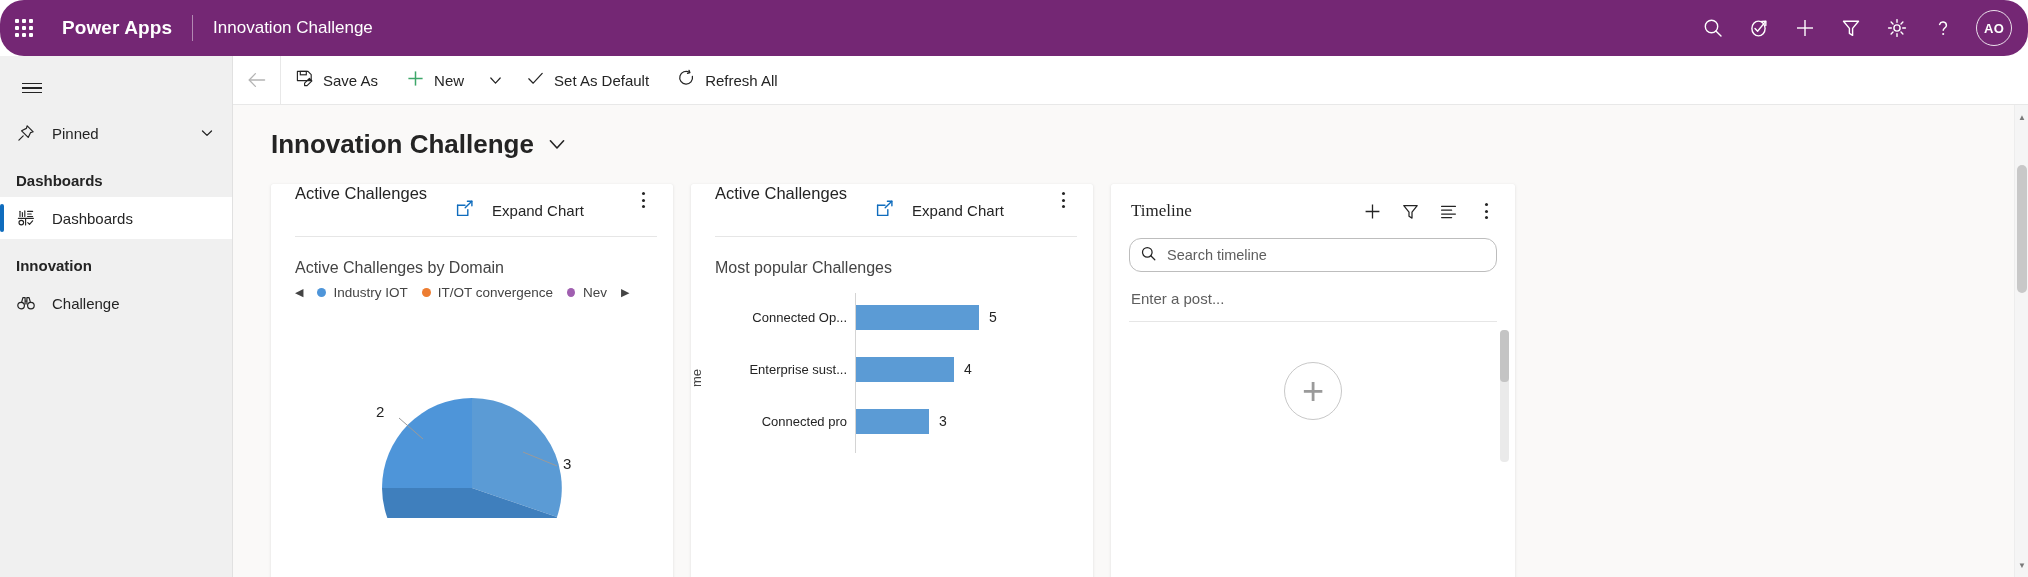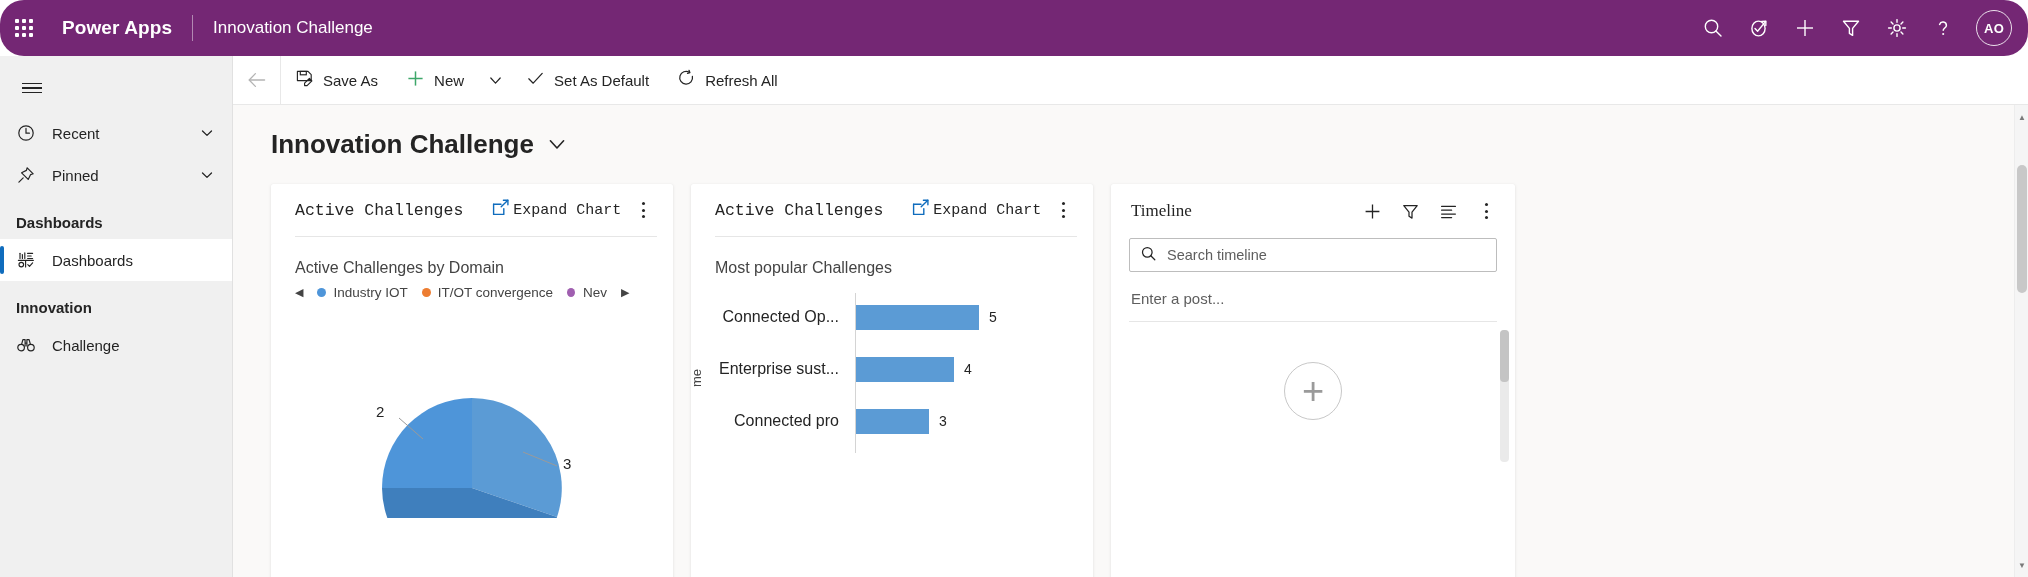--- a/index.html
+++ b/index.html
@@ -108,25 +108,25 @@
   .card {
     background: #ffffff; border-radius: 2px;
     box-shadow: 0 1.2px 3.6px rgba(0,0,0,.10), 0 .3px .9px rgba(0,0,0,.07);
     height: 420px; position: relative; overflow: hidden;
   }
   .card-chart { width: 402px; }
   .card-chart2 { width: 402px; }
   .card-timeline { width: 404px; }
 
   .cardhead {
-    display: flex; align-items: center; height: 52px; padding: 0 16px 0 24px; font-family: Liberation Mono, monospace;
+    display: flex; height: 52px; padding: 0 16px 0 24px;
   }
   .cardhead .ch-title { font-size: 16.5px; color: #242424; font-weight: 400; }
   .expandbtn {
-    display: flex; align-items: center; gap: 3px; margin-left: 28px;
+    display: flex; align-items: center; gap: 18px; margin-left: 28px;
     color: #242424; font-size: 15px; cursor: pointer;
   }
   .kebab {
     margin-left: auto; width: 28px; height: 32px; display: flex; flex-direction: column;
     align-items: center; justify-content: center; gap: 3.5px; cursor: pointer;
   }
   .kebab i { width: 3px; height: 3px; background: #242424; border-radius: 50%; display: block; }
   .headrule { height: 1px; background: #e6e6e6; margin: 0 16px 0 24px; }
 
   .charttitle {
@@ -144,39 +144,39 @@
 
   
   .piewrap { position: relative; width: 402px; height: 210px; margin-top: 8px; }
   .pielabel { position: absolute; font-size: 15px; color: #242424; }
 
   
   .barchart { position: relative; padding-left: 14px; margin-top: 14px; }
   .axisline { position: absolute; left: 164px; top: 2px; width: 1px; height: 160px; background: #d4d4d4; }
   .barrow { display: flex; align-items: center; height: 52px; }
   .barlabel {
-    width: 150px; text-align: right; font-size: 16px; color: #242424;
-    overflow: hidden; white-space: nowrap; padding-right: 16px;
+    width: 150px; text-align: right; font-size: 13px; color: #242424;
+    overflow: hidden; white-space: nowrap; padding-right: 8px;
   }
   .bartrack { flex: 1; display: flex; align-items: center; gap: 10px; }
   .bar { height: 25px; background: #5b9bd5; display: block; }
   .barval { font-size: 14px; color: #242424; }
   .ylabel {
     position: absolute; left: -2px; top: 96px;
     transform: rotate(-90deg); transform-origin: left top;
     font-size: 13px; color: #444;
   }
 
   
   .tl-head { display: flex; align-items: center; height: 54px; padding: 0 12px 0 20px; }
   .tl-title { font-size: 17px; color: #242424; font-family: Liberation Serif, serif; }
   .tl-actions { margin-left: auto; display: flex; align-items: center; gap: 4px; }
   .tl-ic { width: 34px; height: 34px; display: flex; align-items: center; justify-content: center; cursor: pointer; }
   .tl-search {
-    margin: 0 18px; height: 34px; border: 1px solid #bdbdbd; border-radius: 2px;
+    margin: 0 18px; height: 34px; border: 1px solid #bdbdbd; border-radius: 12px;
     display: flex; align-items: center; gap: 10px; padding: 0 10px; background: #fff;
   }
   .tl-search input {
     border: none; outline: none; font-size: 14.5px; color: #242424;
     font-family: "Liberation Sans", sans-serif; width: 100%; background: transparent;
   }
   .tl-search input::placeholder { color: #5e5e5e; }
   .tl-post {
     font-size: 15px; color: #5e5e5e; padding: 18px 0 0 20px;
   }
@@ -282,34 +282,20 @@
 <div class="sidebar">
   <div class="hamburger">
     <div>
       <span></span>
         <span></span>
         <span></span>
     </div>
   </div>
 
 
-  <div class="navitem">
-    <span class="ni-icon">
-      <svg width="20" height="20" viewBox="0 0 20 20">
-          <circle cx="10" cy="10" r="7.2" fill="none" stroke="#242424" stroke-width="1.2"></circle>
-          <polyline points="10,5.4 10,10.2 13.4,10.2" fill="none" stroke="#242424" stroke-width="1.2" stroke-linecap="round"></polyline>
-        </svg>
-    </span>
-    <span class="ni-label">Recent</span>
-    <span class="ni-chev">
-      <svg width="14" height="14" viewBox="0 0 14 14">
-          <polyline points="2.5,5 7,9.4 11.5,5" fill="none" stroke="#242424" stroke-width="1.3" stroke-linecap="round" stroke-linejoin="round"></polyline>
-        </svg>
-    </span>
-  </div>
 
   <div class="navitem">
     <span class="ni-icon">
       <svg width="20" height="20" viewBox="0 0 20 20">
           <path d="M11.2 2.8 L17.2 8.8 L14.6 9.6 L12.2 14.4 L5.6 7.8 L10.4 5.4 Z" fill="none" stroke="#242424" stroke-width="1.2" stroke-linejoin="round"></path>
           <line x1="7.2" y1="12.8" x2="2.9" y2="17.1" stroke="#242424" stroke-width="1.2" stroke-linecap="round"></line>
         </svg>
     </span>
     <span class="ni-label">Pinned</span>
     <span class="ni-chev">

